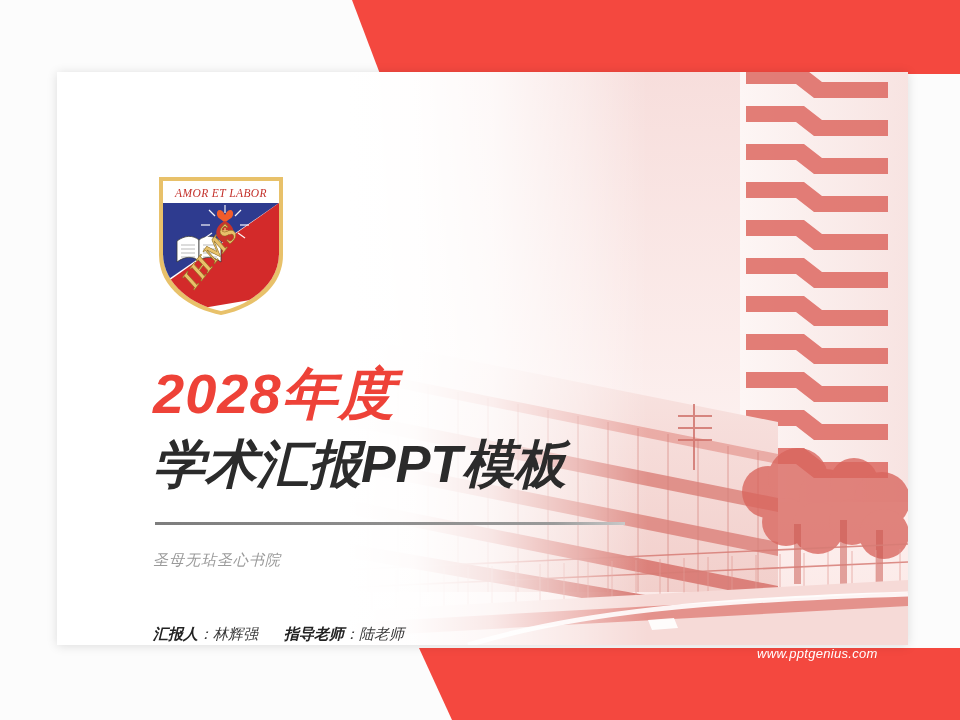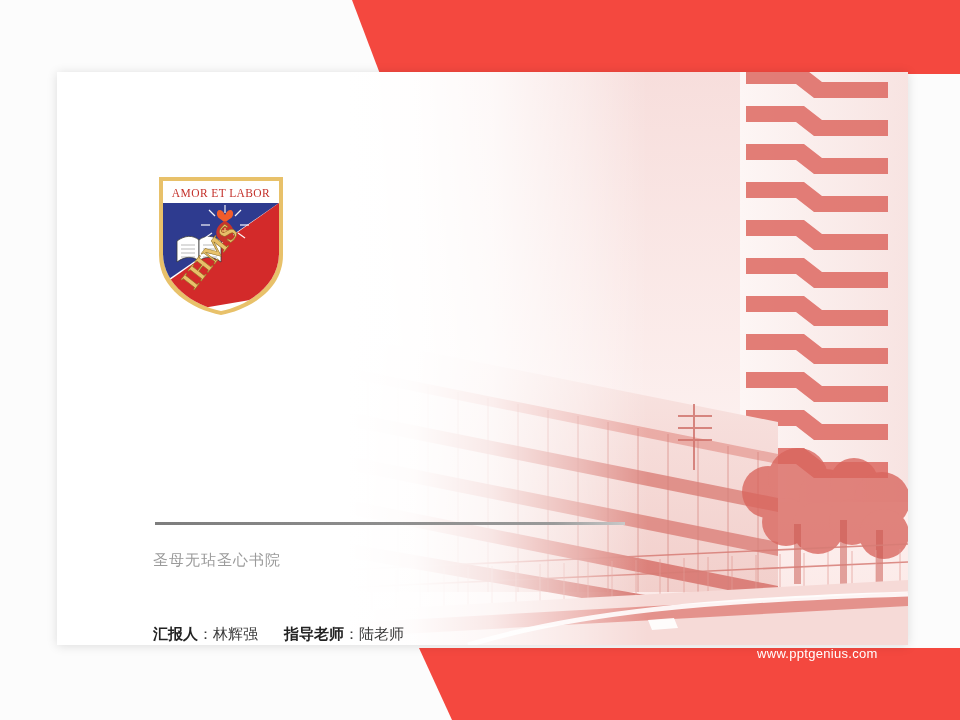--- a/index.html
+++ b/index.html
@@ -1,21 +1,21 @@
 <!DOCTYPE html>
 <html><head>
 <meta charset="utf-8">
 <style>
   html,body{margin:0;padding:0;}
   body{
     width:960px;height:720px;overflow:hidden;
     font-family:"Liberation Sans","DejaVu Sans",sans-serif;
     background:#ffffff;
   }
-  #slide{position:relative;width:960px;height:720px;overflow:hidden;background:#b91c1c;}
+  #slide{position:relative;width:960px;height:720px;overflow:hidden;background:#b91c1c;font-style:italic;}
 
   
   .bg-pattern{position:absolute;left:0;top:0;width:960px;height:720px;}
   .bg-base{position:absolute;inset:0;background:#fcfcfc;}
 
   
   .red-top{
     position:absolute;left:0;top:0;width:960px;height:74px;
     background:#F4483F;
     clip-path:polygon(352px 0, 960px 0, 960px 74px, 380px 74px);
@@ -328,20 +328,22 @@
         </g>
       </g>
 
       <text x="66" y="22" text-anchor="middle" font-family="'Liberation Serif','DejaVu Serif',serif" font-size="11.5" letter-spacing="0.4" fill="#C4312B">AMOR ET LABOR</text>
 
       <g transform="translate(62,86) rotate(-52)">
         <text x="0" y="0" text-anchor="middle" font-family="'Liberation Serif','DejaVu Serif',serif" font-size="26" font-weight="bold" letter-spacing="1.5" fill="#E8C16A" stroke="#8a6a20" stroke-width="0.5">IHMS</text>
       </g>
     </svg>
 
+    <div class="year">2028年度</div>
+    <div class="title">学术汇报PPT模板</div>
     <div class="divider"></div>
     <div class="org">圣母无玷圣心书院</div>
 
     <div class="byline">
       <b>汇报人</b><span>：林辉强</span><span class="sep"></span><b>指导老师</b><span>：陆老师</span>
     </div>
   </div>
 
   <div class="footer-url">www.pptgenius.com</div>
 

